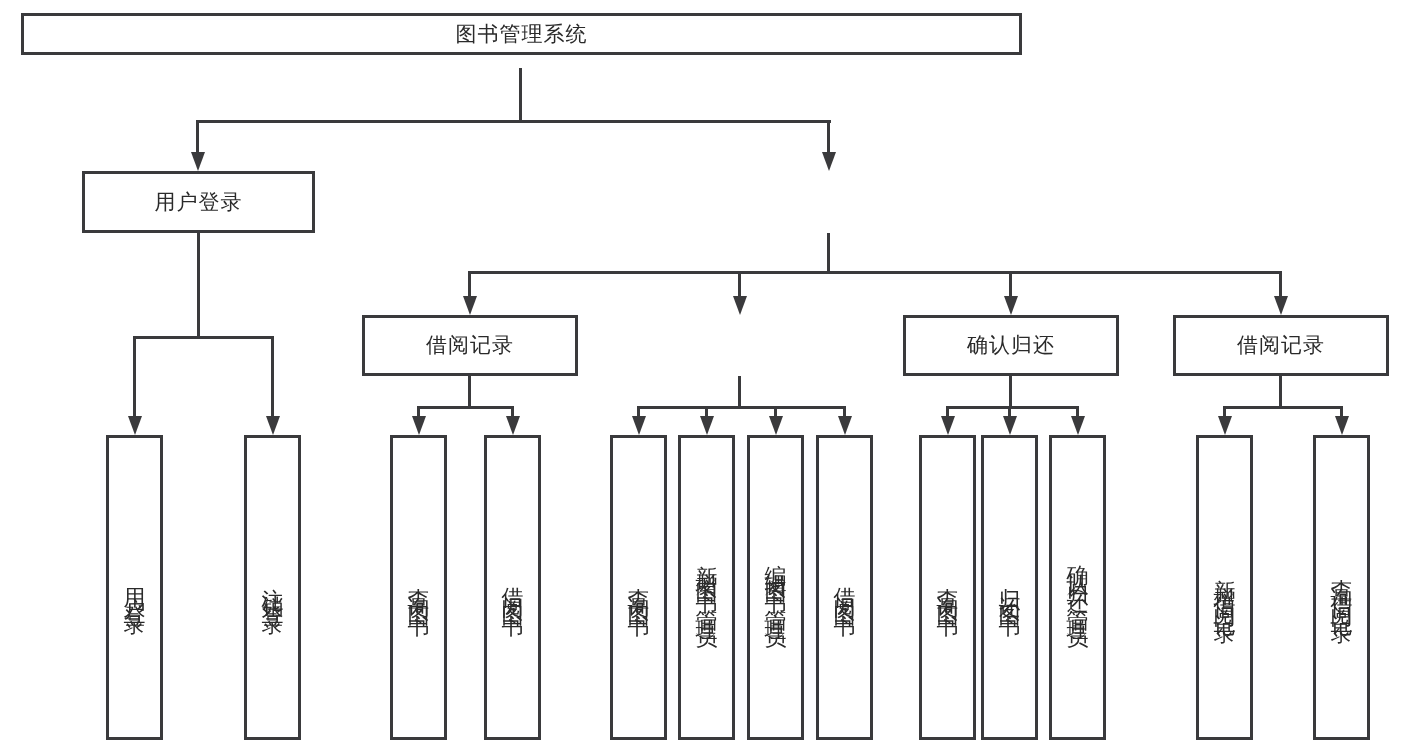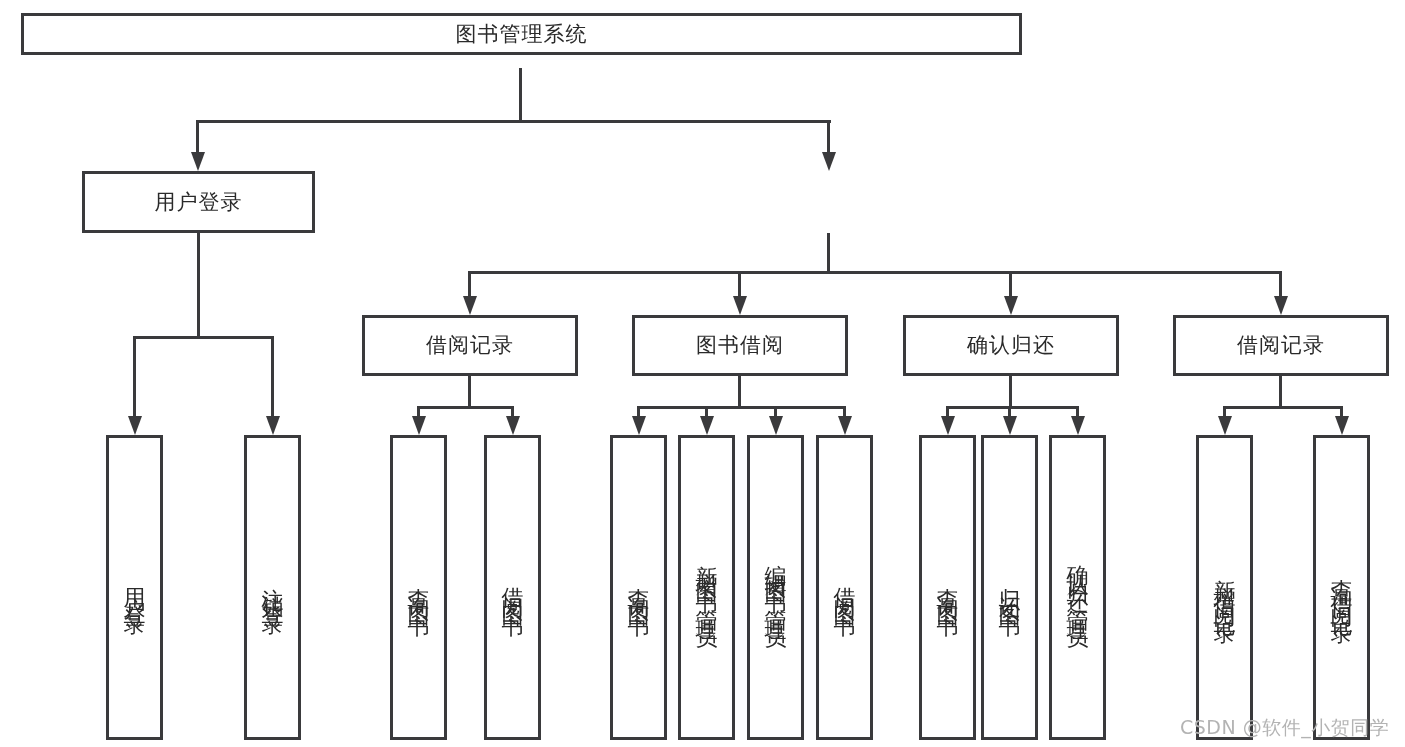--- a/index.html
+++ b/index.html
@@ -32,21 +32,20 @@
 </head>
 <body>
 
 <div class="stage">
 
   <div class="node" style="left:21px;top:13px;width:1001px;height:42px">图书管理系统</div>
 
   <div class="node" style="left:82px;top:171px;width:233px;height:62px">用户登录</div>
 
   <div class="node" style="left:362px;top:315px;width:216px;height:61px">借阅记录</div>
-  <div class="node" style="left:632px;top:315px;width:216px;height:61px">图书借阅</div>
   <div class="node" style="left:903px;top:315px;width:216px;height:61px">确认归还</div>
   <div class="node" style="left:1173px;top:315px;width:216px;height:61px">借阅记录</div>
 
   <div class="node v" style="left:106px;top:435px;width:57px;height:305px">用户登录</div>
   <div class="node v" style="left:244px;top:435px;width:57px;height:305px">注销登录</div>
 
   <div class="node v" style="left:390px;top:435px;width:57px;height:305px">查询图书</div>
   <div class="node v" style="left:484px;top:435px;width:57px;height:305px">借阅图书</div>
 
   <div class="node v" style="left:610px;top:435px;width:57px;height:305px">查询图书</div>
@@ -113,15 +112,14 @@
   <div class="ln" style="left:1076px;top:406px;width:3px;height:12px"></div>
   <div class="arr" style="left:1071px;top:416px"></div>
 
   <div class="ln" style="left:1279px;top:376px;width:3px;height:33px"></div>
   <div class="ln" style="left:1223px;top:406px;width:120px;height:3px"></div>
   <div class="ln" style="left:1223px;top:406px;width:3px;height:12px"></div>
   <div class="arr" style="left:1218px;top:416px"></div>
   <div class="ln" style="left:1340px;top:406px;width:3px;height:12px"></div>
   <div class="arr" style="left:1335px;top:416px"></div>
 
-  <div class="wm">CSDN @软件_小贺同学</div>
 
 </div>
 
 </body></html>

